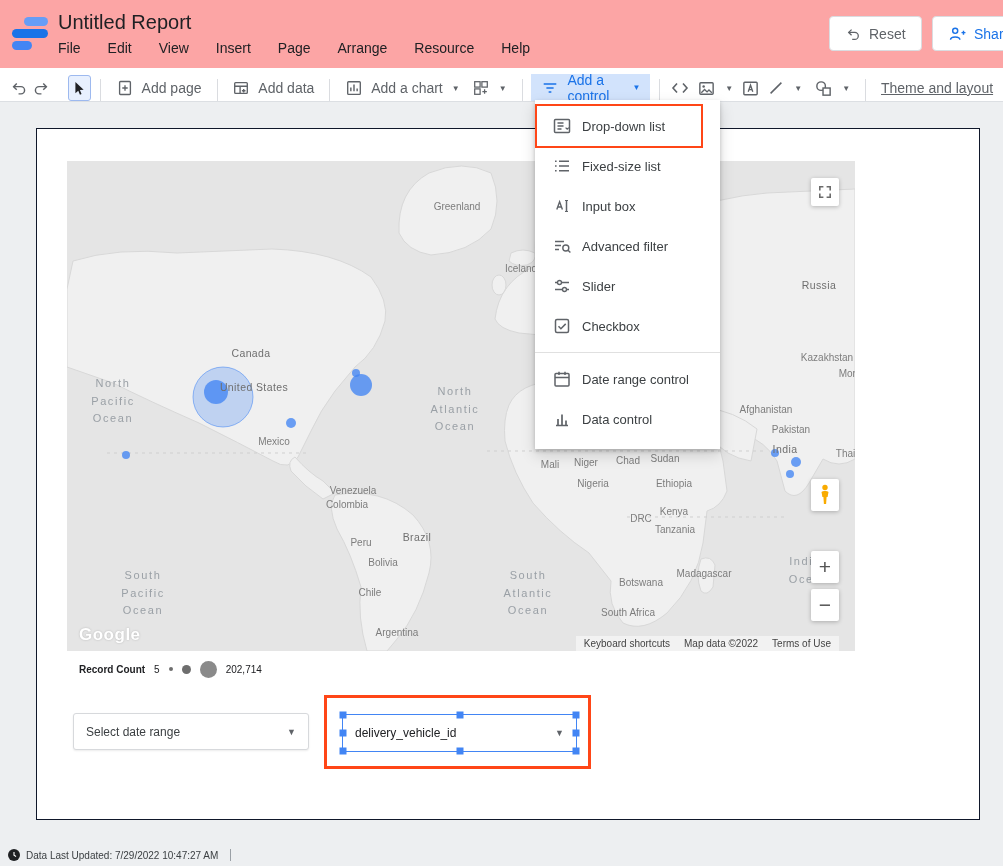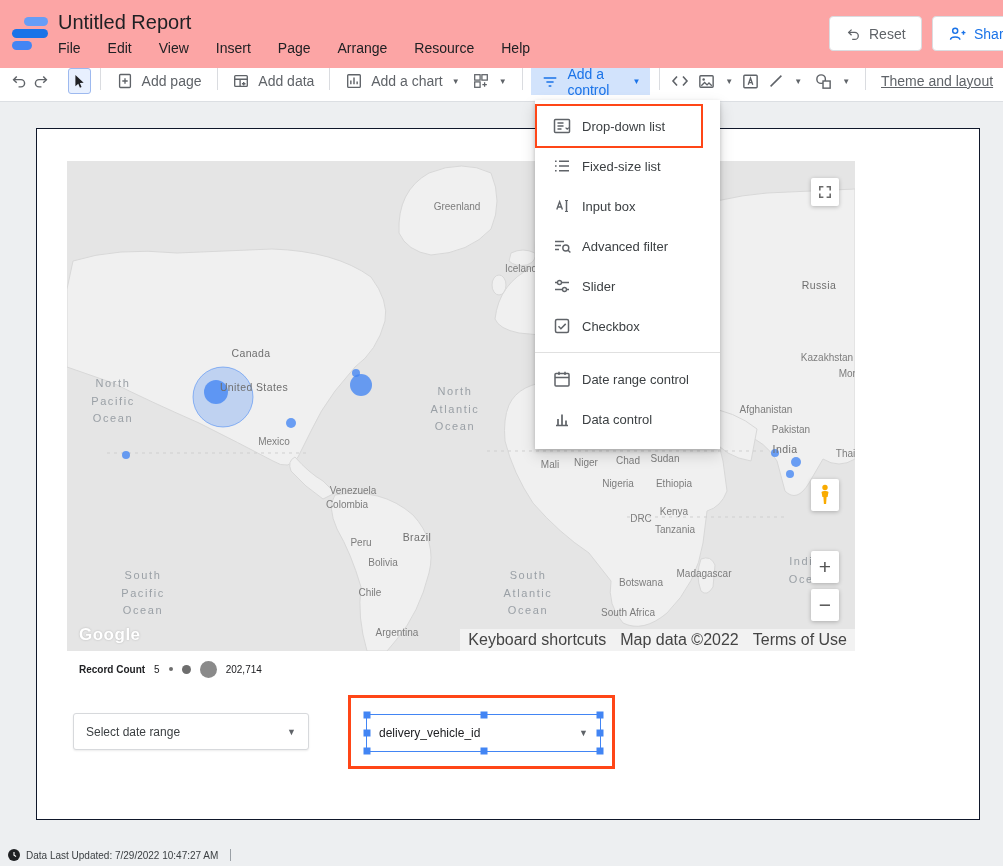--- a/index.html
+++ b/index.html
@@ -14,21 +14,21 @@
   .logo .b2{left:0;top:12px;width:36px;background:#1a73e8;}
   .logo .b3{left:0;top:24px;width:20px;background:#4285f4;}
   .report-title{position:absolute;left:58px;top:11px;font-size:20px;color:#202124;}
   .menu-bar{position:absolute;left:58px;top:40px;display:flex;gap:27px;font-size:14px;color:#202124;}
   .menu-item{cursor:pointer;}
   .hdr-btn{position:absolute;top:16px;height:35px;border:1px solid #dadce0;border-radius:4px;display:flex;align-items:center;gap:8px;padding:0 15px;font-size:14px;background:#fff;cursor:pointer;}
   .reset-btn{left:829px;color:#5f6368;}
   .share-btn{left:932px;color:var(--accent,#1a73e8);width:96px;}
 
   
-  .toolbar{position:absolute;left:0;top:68px;width:1003px;height:34px;background:#fff;border-bottom:1px solid #dcdfe3;display:flex;align-items:flex-start;padding-left:8px;z-index:5;}
+  .toolbar{position:absolute;left:0;top:68px;width:1003px;height:34px;background:#fff;border-bottom:1px solid #dcdfe3;display:flex;align-items:flex-end;padding-left:8px;z-index:5;}
   .tb-icon-btn{width:28px;height:26px;display:flex;align-items:center;justify-content:center;color:#5f6368;cursor:pointer;border-radius:3px;}
   .select-tool{background:#e8f0fe;border:1px solid #9db9ef;margin-left:16px;}
   .tb-divider{width:1px;height:22px;background:#dadce0;margin:0 9px;}
   .tb-btn{display:flex;align-items:center;gap:8px;color:#5f6368;font-size:14px;padding:0 6px;height:26px;cursor:pointer;white-space:nowrap;}
   .caret{font-size:8px;color:inherit;margin-left:1px;}
   .add-control-chip{background:var(--active-chip-bg,#d2e3fc);color:var(--accent,#1a73e8);border-radius:0;height:27px;display:flex;align-items:center;gap:8px;padding:0 10px;font-size:14px;cursor:pointer;}
   .theme-btn{margin-left:auto;margin-right:4px;text-decoration:underline;}
 
   
   .canvas{position:absolute;left:0;top:102px;width:1003px;height:764px;background:#edeff1;}
@@ -44,35 +44,35 @@
   .map-label{position:absolute;transform:translate(-50%,-50%);white-space:pre-line;text-align:center;}
   .kind-country{font-size:10px;color:#7d7d7d;}
   .kind-big{font-size:10.5px;color:#6f6f6f;letter-spacing:.4px;}
   .kind-ocean{font-size:11px;color:#9aa0a6;letter-spacing:1.6px;line-height:1.6;}
   .map-ctl{position:absolute;background:#fff;border-radius:2px;box-shadow:0 1px 4px rgba(0,0,0,.25);display:flex;align-items:center;justify-content:center;cursor:pointer;}
   .fullscreen-btn{right:16px;top:17px;width:28px;height:28px;}
   .pegman-btn{right:16px;top:318px;width:28px;height:32px;}
   .zoom-in{right:16px;top:390px;width:28px;height:32px;font-size:21px;color:#555;}
   .zoom-out{right:16px;top:428px;width:28px;height:32px;font-size:21px;color:#555;}
   .gmap-watermark{position:absolute;left:12px;bottom:6px;font-size:17px;font-weight:bold;color:#fff;text-shadow:0 0 2px rgba(120,120,120,.45);letter-spacing:.5px;}
-  .attribution{position:absolute;right:0;bottom:0;display:flex;gap:14px;background:rgba(245,245,245,.85);padding:2px 8px;font-size:16px;color:#444;margin-top:11px;}
+  .attribution{position:absolute;right:16px;bottom:0;display:flex;gap:14px;background:rgba(245,245,245,.85);padding:2px 8px;font-size:10px;color:#444;margin-top:11px;}
   .attr-link{cursor:pointer;}
 
   
   .legend{position:absolute;left:42px;top:530px;display:flex;align-items:center;gap:9px;font-size:10px;color:#202124;height:20px;}
   .legend .metric{font-weight:bold;}
   .dot{border-radius:50%;background:#6e6e6e;}
   .dot-s{width:4px;height:4px;}
   .dot-m{width:9px;height:9px;}
   .dot-l{width:17px;height:17px;background:#8a8a8a;}
 
   
   .date-range{position:absolute;left:36px;top:584px;width:236px;height:37px;background:#fff;border:1px solid #d7d9dc;border-radius:3px;box-shadow:0 1px 2px rgba(0,0,0,.08);display:flex;align-items:center;padding:0 12px;font-size:12px;color:#3c4043;cursor:pointer;}
   .ctl-caret{margin-left:auto;font-size:9px;color:#5f6368;}
-  .annotation-box{position:absolute;border:3px solid var(--highlight,#ff4617);pointer-events:none;margin-left:24px;}
+  .annotation-box{position:absolute;border:3px solid var(--highlight,#ff4617);pointer-events:none;}
   .sel-frame{left:287px;top:566px;width:267px;height:74px;}
   .dd-control{position:absolute;left:15px;top:16px;width:235px;height:38px;background:#fff;border:1.5px solid var(--selection,#4285f4);display:flex;align-items:center;padding:0 12px;font-size:12px;color:#202124;cursor:pointer;pointer-events:auto;}
   .handle{position:absolute;width:7px;height:7px;background:var(--selection,#4285f4);transform:translate(-50%,-50%);pointer-events:auto;}
 
   
   .control-menu{position:absolute;left:535px;top:100px;width:185px;background:#fff;padding:6px 0 10px;box-shadow:0 2px 4px rgba(0,0,0,.2),0 6px 14px rgba(0,0,0,.15);z-index:20;}
   .ctl-item{height:40px;display:flex;align-items:center;gap:10px;padding-left:17px;font-size:13px;color:#3c4043;cursor:pointer;}
   .ctl-icon{width:20px;height:20px;display:flex;align-items:center;justify-content:center;color:#5f6368;flex:none;}
   .menu-divider{height:1px;background:#e0e0e0;margin:6px 0;}
   .menu-highlight{position:absolute;left:0;top:4px;width:168px;height:44px;border:2px solid var(--highlight,#ff4617);pointer-events:none;}
@@ -304,21 +304,21 @@
 Ocean</span>
           <span class="map-label kind-country" style="left: 699px; top: 248px;">Afghanistan</span>
           <span class="map-label kind-country" style="left: 724px; top: 268px;">Pakistan</span>
           <span class="map-label kind-country" style="left: 207px; top: 280px;">Mexico</span>
           <span class="map-label kind-big" style="left: 718px; top: 288px;">India</span>
           <span class="map-label kind-country" style="left: 788px; top: 292px;">Thailand</span>
           <span class="map-label kind-country" style="left: 483px; top: 303px;">Mali</span>
           <span class="map-label kind-country" style="left: 519px; top: 301px;">Niger</span>
           <span class="map-label kind-country" style="left: 561px; top: 299px;">Chad</span>
           <span class="map-label kind-country" style="left: 598px; top: 297px;">Sudan</span>
-          <span class="map-label kind-country" style="left: 526px; top: 322px; margin-left: 25px;">Nigeria</span>
+          <span class="map-label kind-country" style="left: 526px; top: 322px;">Nigeria</span>
           <span class="map-label kind-country" style="left: 607px; top: 322px;">Ethiopia</span>
           <span class="map-label kind-country" style="left: 286px; top: 329px;">Venezuela</span>
           <span class="map-label kind-country" style="left: 280px; top: 343px;">Colombia</span>
           <span class="map-label kind-country" style="left: 607px; top: 350px;">Kenya</span>
           <span class="map-label kind-country" style="left: 574px; top: 357px;">DRC</span>
           <span class="map-label kind-country" style="left: 608px; top: 368px;">Tanzania</span>
           <span class="map-label kind-big" style="left: 350px; top: 376px;">Brazil</span>
           <span class="map-label kind-country" style="left: 294px; top: 381px;">Peru</span>
           <span class="map-label kind-country" style="left: 316px; top: 401px;">Bolivia</span>
           <span class="map-label kind-ocean" style="left: 742px; top: 410px;">Indian

